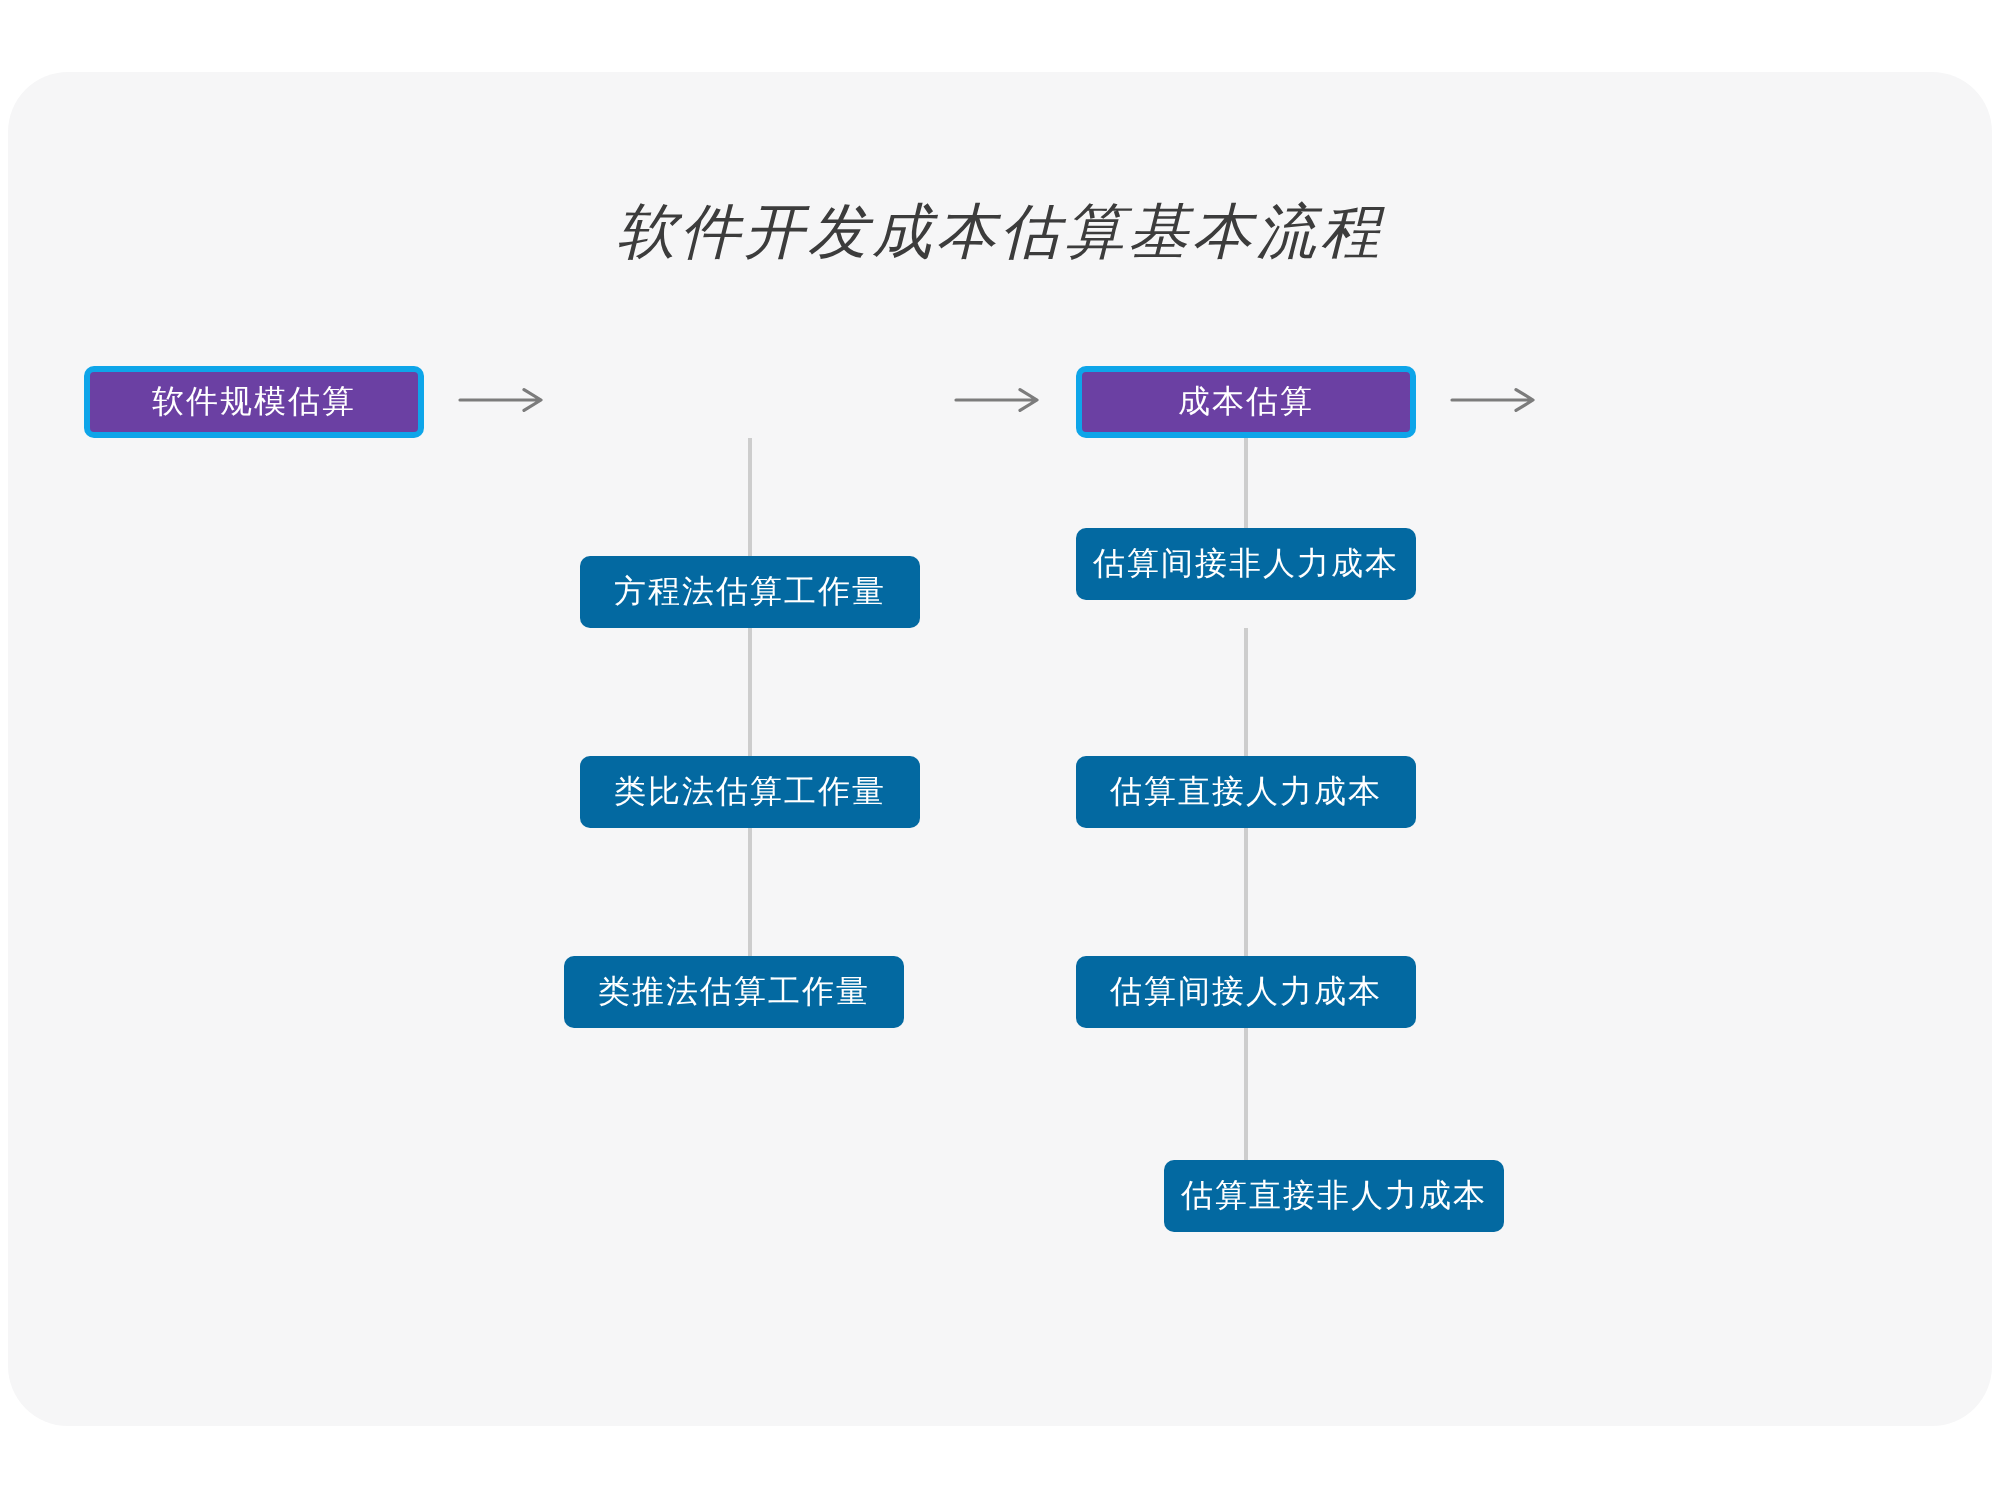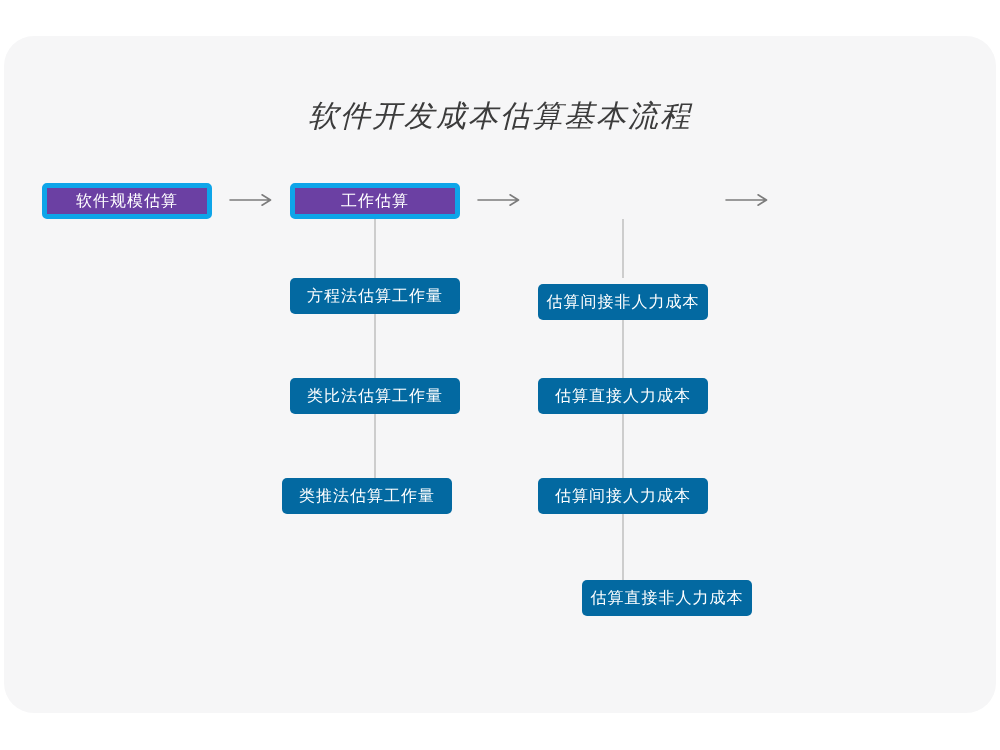--- a/index.html
+++ b/index.html
@@ -44,21 +44,21 @@
     display: flex;
     align-items: center;
     justify-content: center;
     font-size: 16px;
     color: #ffffff;
     letter-spacing: 1px;
     white-space: nowrap;
   }
   .node.primary {
     background: #6b40a3;
-    border: 5px solid #0ea5e9;
+    border: 3px solid #0ea5e9;
   }
   .node.secondary {
     background: #0369a1;
   }
   .arrow {
     position: absolute;
     width: 44px;
     height: 14px;
   }
   .vline {
@@ -77,28 +77,28 @@
   <div class="title">软件开发成本估算基本流程</div>
 
   <div class="node primary" style="left:42px; top:183px;">
     <span>软件规模估算</span>
   </div>
 
   <svg class="arrow" style="left:229px; top:193px;" viewBox="0 0 44 14">
     <path d="M1 7 H41 M33 1.8 L41.5 7 L33 12.2" stroke="#7c7c7c" stroke-width="1.6" fill="none" stroke-linecap="round" stroke-linejoin="round"></path>
   </svg>
 
-  <div class="node primary" style="left:290px; top:183px;">
-    <span>工作估算</span>
-  </div>
 
   <svg class="arrow" style="left:477px; top:193px;" viewBox="0 0 44 14">
     <path d="M1 7 H41 M33 1.8 L41.5 7 L33 12.2" stroke="#7c7c7c" stroke-width="1.6" fill="none" stroke-linecap="round" stroke-linejoin="round"></path>
   </svg>
 
+  <div class="node primary" style="left:538px; top:183px;">
+    <span>成本估算</span>
+  </div>
 
   <svg class="arrow" style="left:725px; top:193px;" viewBox="0 0 44 14">
     <path d="M1 7 H41 M33 1.8 L41.5 7 L33 12.2" stroke="#7c7c7c" stroke-width="1.6" fill="none" stroke-linecap="round" stroke-linejoin="round"></path>
   </svg>
 
 
   <div class="vline" style="left:374px; top:219px; height:59px;"></div>
   <div class="vline" style="left:374px; top:314px; height:64px;"></div>
   <div class="vline" style="left:374px; top:414px; height:64px;"></div>
 
@@ -110,21 +110,21 @@
   <div class="node secondary" style="left:290px; top:278px;">
     <span>方程法估算工作量</span>
   </div>
   <div class="node secondary" style="left:290px; top:378px;">
     <span>类比法估算工作量</span>
   </div>
   <div class="node secondary" style="left:282px; top:478px;">
     <span>类推法估算工作量</span>
   </div>
 
-  <div class="node secondary" style="left:538px; top:284px;">
+  <div class="node secondary" style="left:538px; top:264px;">
     <span>估算间接非人力成本</span>
   </div>
   <div class="node secondary" style="left:538px; top:378px;">
     <span>估算直接人力成本</span>
   </div>
   <div class="node secondary" style="left:538px; top:478px;">
     <span>估算间接人力成本</span>
   </div>
   <div class="node secondary" style="left:538px; top:580px;margin-left:44px;">
     <span>估算直接非人力成本</span>

